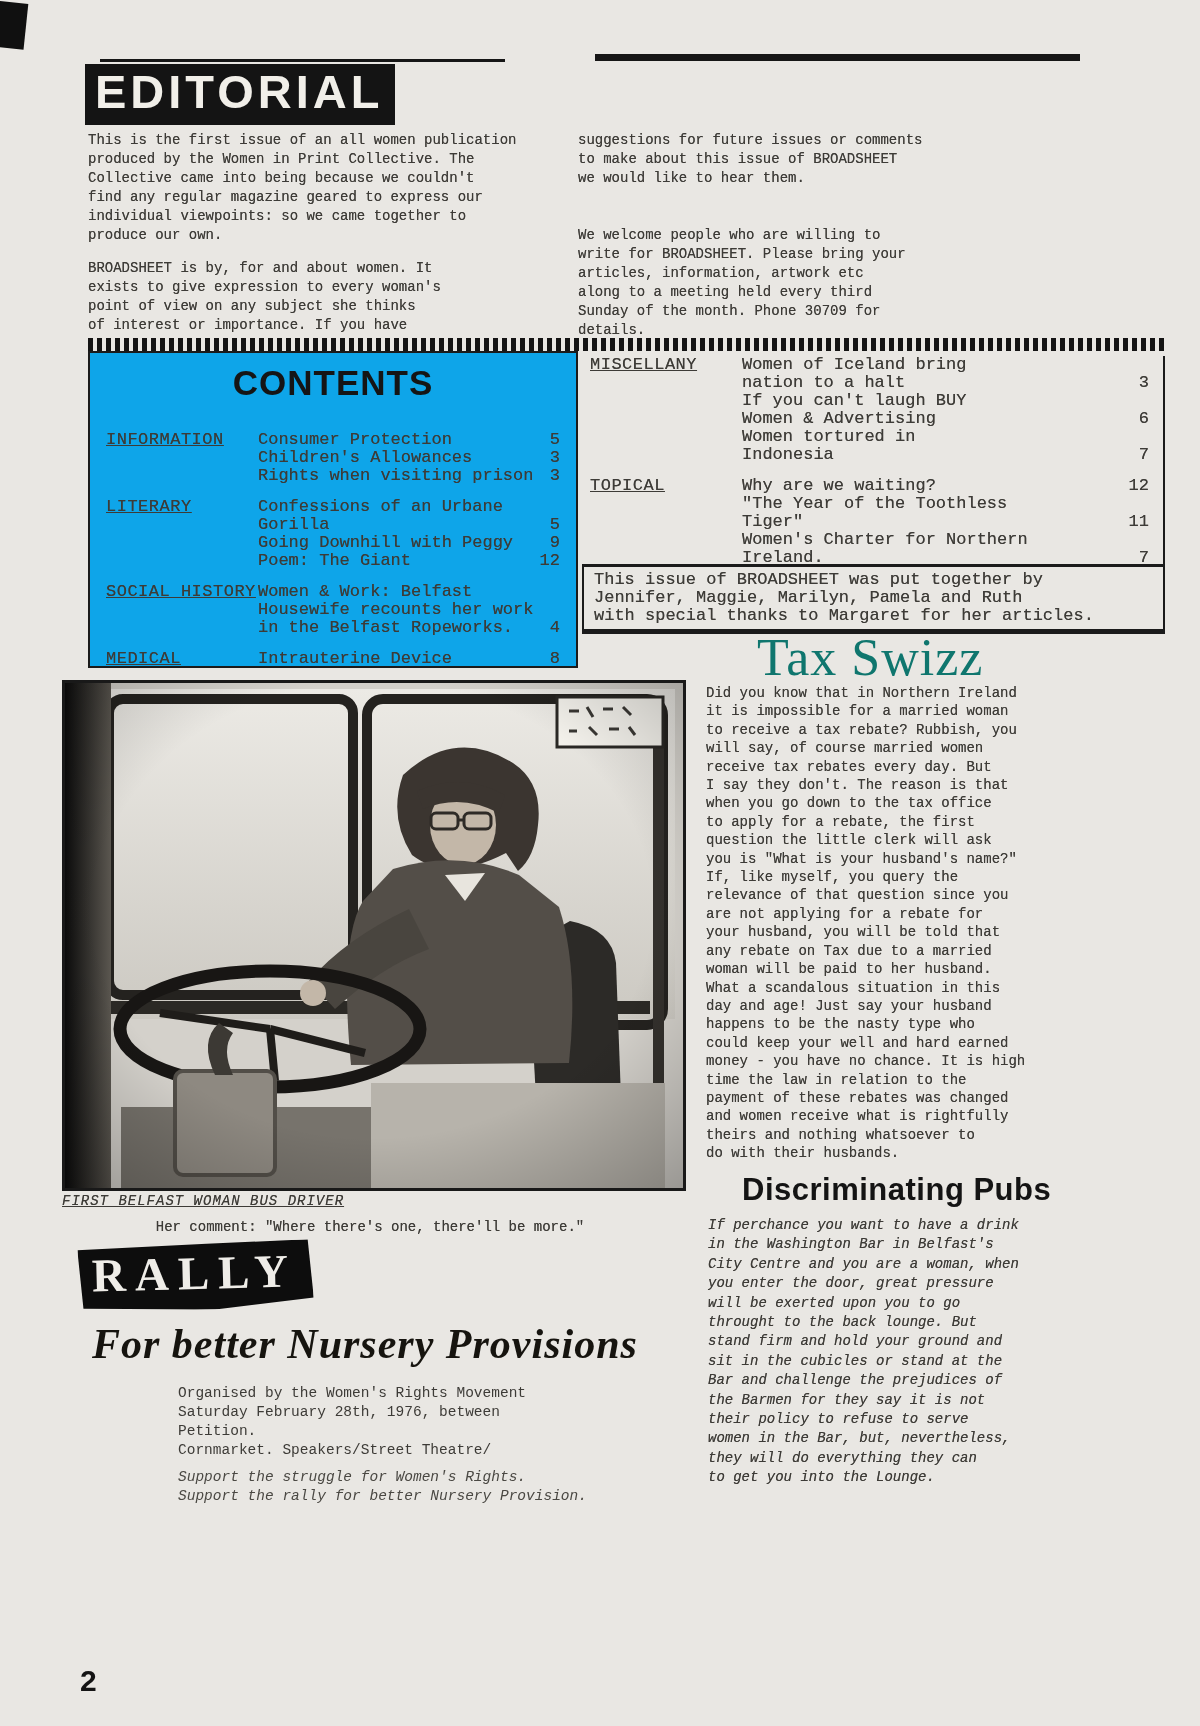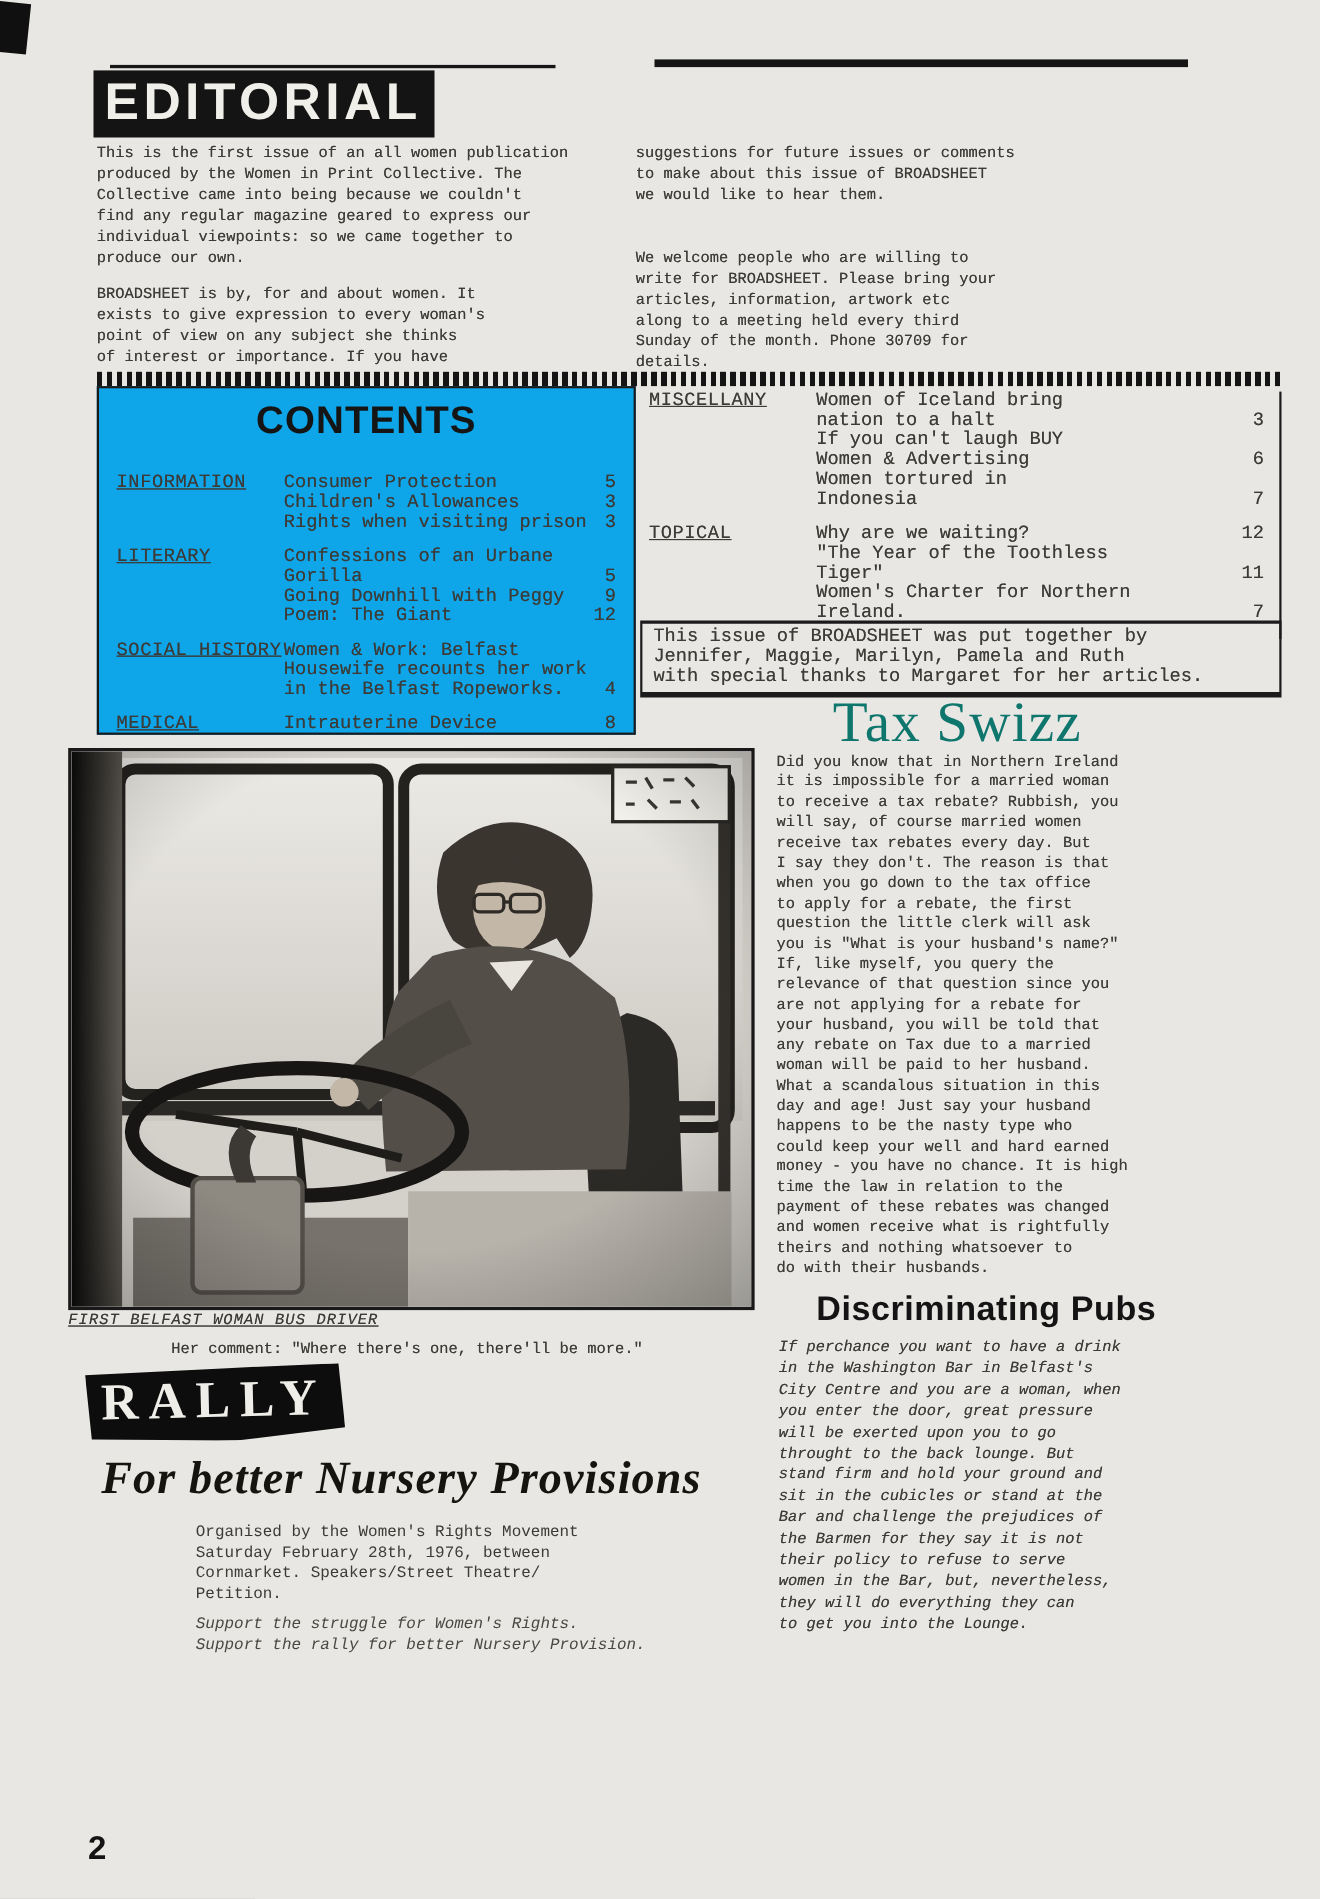--- a/index.html
+++ b/index.html
@@ -271,22 +271,22 @@
 
   <div class="abs tw caption" style="left:62px;top:1192px;width:618px;">FIRST BELFAST WOMAN BUS DRIVER</div>
   <div class="abs tw" style="left:40px;top:1218px;width:660px;text-align:center;">Her comment: "Where there's one, there'll be more."</div>
 
   <div class="abs" style="left:78px;top:1242px;width:615px;">
     <span class="rally-banner">RALLY</span>
     <div class="rally-headline" style="margin:10px 0 16px 14px;">For better Nursery Provisions</div>
     <div style="margin:8px 0 0 100px;">
       <div class="rally-line">Organised by the Women's Rights Movement</div>
       <div class="rally-line">Saturday February 28th, 1976, between</div>
+      <div class="rally-line">Petition.</div>
       <div class="rally-line">Cornmarket.  Speakers/Street Theatre/</div>
-      <div class="rally-line">Petition.</div>
       <div class="rally-line rally-support" style="margin-top:8px;">Support the struggle for Women's Rights.</div>
       <div class="rally-line rally-support">Support the rally for better Nursery Provision.</div>
     </div>
   </div>
 
   <div class="abs tax-title" style="left:757px;top:628px;">Tax Swizz</div>
   <div class="abs tw pre" style="left:706px;top:684px;width:390px;line-height:18.4px;">Did you know that in Northern Ireland
 it is impossible for a married woman
 to receive a tax rebate? Rubbish, you
 will say, of course married women

